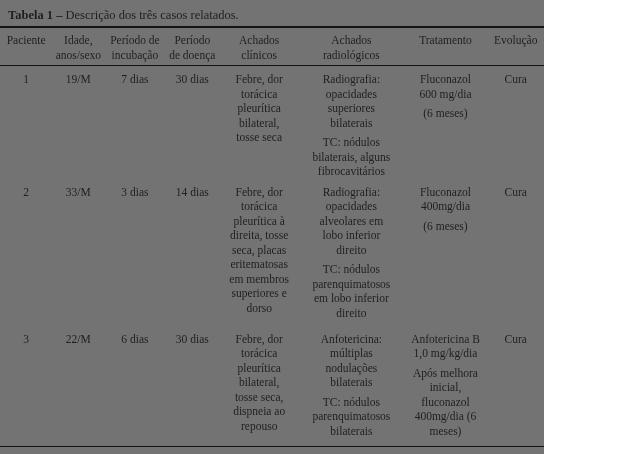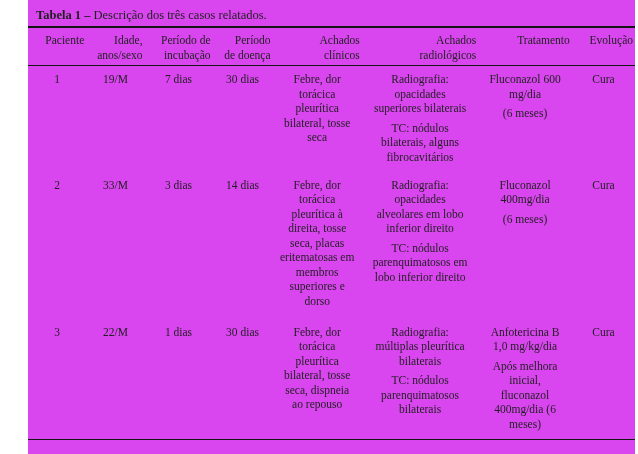--- a/index.html
+++ b/index.html
@@ -1,43 +1,42 @@
 <!DOCTYPE html>
 <html><head>
 <meta charset="utf-8">
 <style>
   * { margin: 0; padding: 0; box-sizing: border-box; }
   html, body { background: #ffffff; }
   .page {
-    width: 607px;
+    width: 544px;
     height: 454px;
-    background: #d946ef;
+    background: #737373;
     overflow: hidden;
     font-family: "Liberation Serif", "DejaVu Serif", serif;
     color: #1f1f1f;
     font-size: 11.5px;
     line-height: 14.5px;
-    margin-left: 28px;
   }
   .caption {
     padding: 8px 8px 3px 8px;
     font-size: 12.5px;
     line-height: 15px;
   }
   .caption-label { font-weight: bold; }
   .caption-text { font-weight: normal; }
   .rule-thick { border-bottom: 2px solid #141414; }
   table.cases {
     width: 100%;
     border-collapse: collapse;
     table-layout: fixed;
   }
   thead th {
     font-weight: normal;
-    text-align: right;
+    text-align: center;
     vertical-align: top;
     padding: 5px 2px 3px;
     border-bottom: 1.5px solid #141414;
   }
   tbody td {
     text-align: center;
     vertical-align: top;
     padding: 6px 2px 0;
   }
   tbody tr.row-0 td { height: 106px; }
@@ -137,25 +136,25 @@
         <td class="c-tratamento">
           <div class="para">Fluconazol 400mg/dia</div>
           <div class="para">(6 meses)</div>
         </td>
         <td class="c-evolucao">Cura</td>
       </tr>
 
       <tr class="row-2">
         <td class="c-paciente">3</td>
         <td class="c-idade">22/M</td>
-        <td class="c-incubacao">1 dias</td>
+        <td class="c-incubacao">6 dias</td>
         <td class="c-doenca">30 dias</td>
         <td class="c-clinicos">Febre, dor torácica pleurítica bilateral, tosse seca, dispneia ao repouso</td>
         <td class="c-radiologicos">
-          <div class="para">Radiografia: múltiplas pleurítica bilaterais</div>
+          <div class="para">Anfotericina: múltiplas nodulações bilaterais</div>
           <div class="para">TC: nódulos parenquimatosos bilaterais</div>
         </td>
         <td class="c-tratamento">
           <div class="para">Anfotericina B 1,0 mg/kg/dia</div>
           <div class="para">Após melhora inicial, fluconazol 400mg/dia (6 meses)</div>
         </td>
         <td class="c-evolucao">Cura</td>
       </tr>
 
     </tbody>

